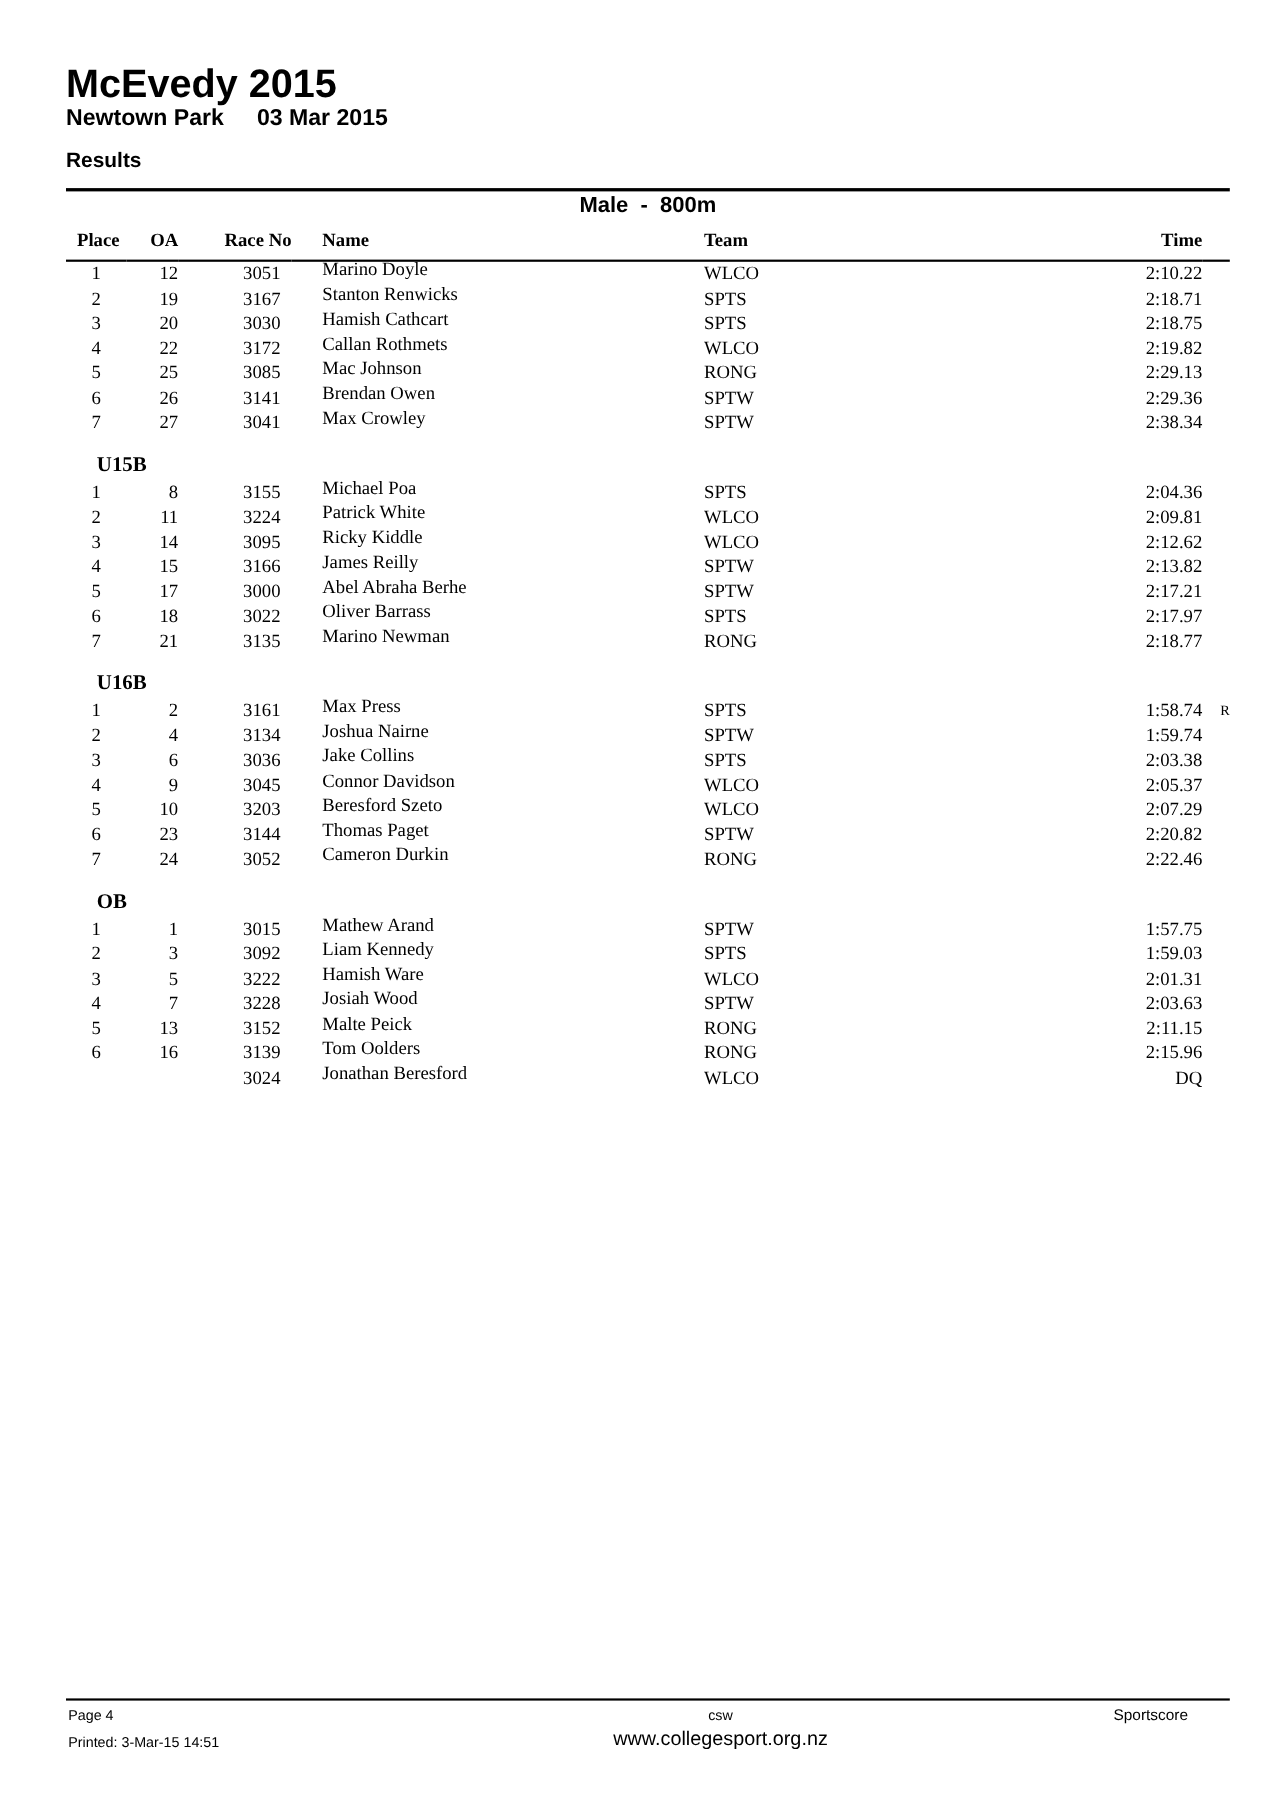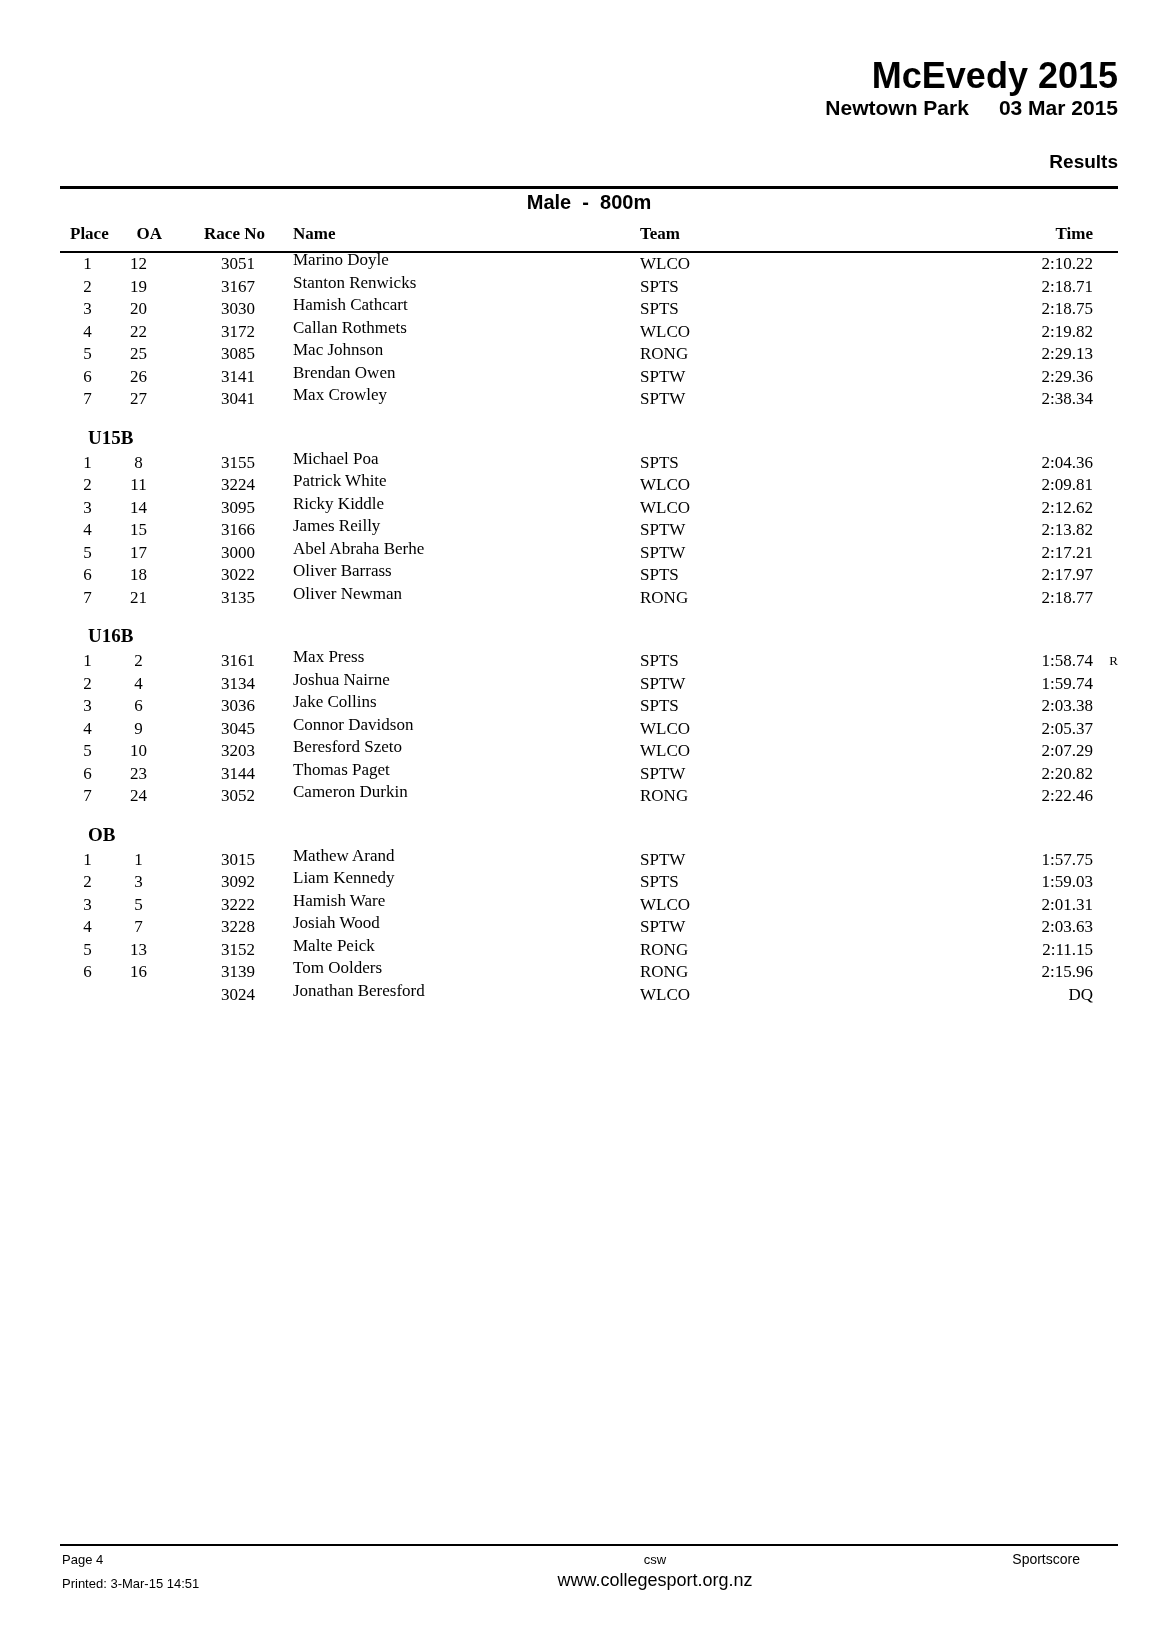--- a/index.html
+++ b/index.html
@@ -7,29 +7,29 @@
     width:1160px; height:1642px;
     font-family:"Liberation Sans", sans-serif;
     color:#000;
     position:relative;
     -webkit-font-smoothing:antialiased;
   }
   .page { position:relative; width:1160px; height:1642px; overflow:hidden; }
   .content { margin-left:60px; width:1058px; }
 
   
-  .doc-header { text-align:right; }
+  .doc-header { text-align:left; }
   .doc-title {
     margin-top:56px;
     font-size:36px; font-weight:bold; line-height:40px;
     letter-spacing:0px;
   }
   .doc-subtitle { margin-top:0; font-size:21px; font-weight:bold; line-height:24px; }
   .doc-subtitle .venue { margin-right:30px; }
-  .doc-results { margin-top:31px; font-size:19px; font-weight:bold; line-height:22px; }
+  .doc-results { margin-top:16px; font-size:19px; font-weight:bold; line-height:22px; }
 
   .rule-thick { margin-top:13px; height:3px; background:#000; width:1058px; }
 
   .event-title { text-align:center; margin-top:2px; font-size:20px; font-weight:bold; white-space:pre; }
 
   
   table.results { border-collapse:collapse; table-layout:fixed; width:1058px; margin-top:6px;font-family:Liberation Serif, serif; }
   col.c-place { width:55px; }
   col.c-oa    { width:47px; }
   col.c-race  { width:103px; }
@@ -44,21 +44,21 @@
     border-bottom:2px solid #000;
   }
   th.h-place { padding-left:10px; }
   th.h-oa    { text-align:right; }
   th.h-race  { text-align:right; }
   th.h-name  { padding-left:28px; }
   th.h-time  { text-align:right; }
 
   td { font-size:17px; height:22.5px; line-height:22.5px; padding:0; vertical-align:middle; }
   td.d-place { text-align:center; }
-  td.d-oa    { text-align:center; }
+  td.d-oa    { text-align:right; }
   td.d-race  { text-align:right; padding-right:10px; }
   td.d-name  { padding-left:28px; }
   td.d-name span { position:relative; top:-4px; display:inline-block; }
   td.d-time  { text-align:right; }
   td.d-note  { text-align:right; font-size:13px; }
 
   td.section-label {
     font-size:19px; font-weight:bold;
     padding:16px 0 3px 28px; height:auto; line-height:22px;
   }
@@ -234,21 +234,21 @@
             <td class="d-race">3022</td>
             <td class="d-name"><span>Oliver Barrass</span></td>
             <td class="d-team">SPTS</td>
             <td class="d-time">2:17.97</td>
             <td class="d-note"></td>
           </tr>
           <tr>
             <td class="d-place">7</td>
             <td class="d-oa">21</td>
             <td class="d-race">3135</td>
-            <td class="d-name"><span>Oliver Newman</span></td>
+            <td class="d-name"><span>Marino Newman</span></td>
             <td class="d-team">RONG</td>
             <td class="d-time">2:18.77</td>
             <td class="d-note"></td>
           </tr>
         </tbody>
         <tbody>
           <tr>
             <td colspan="7" class="section-label">U16B</td>
           </tr>
           <tr>

